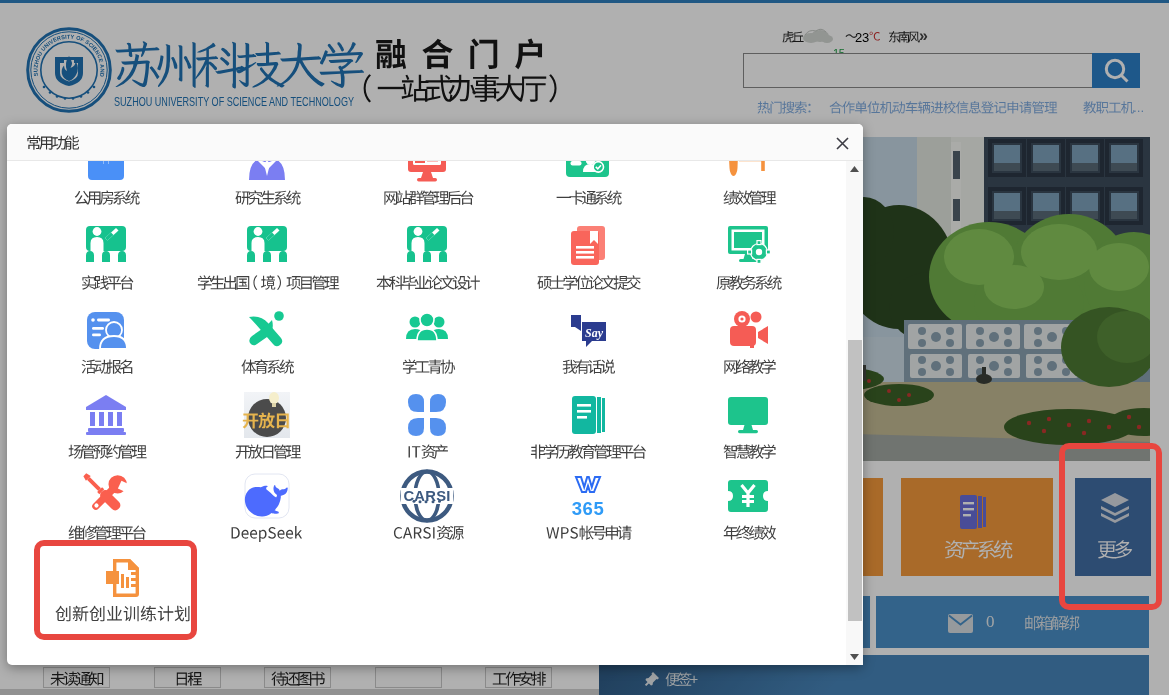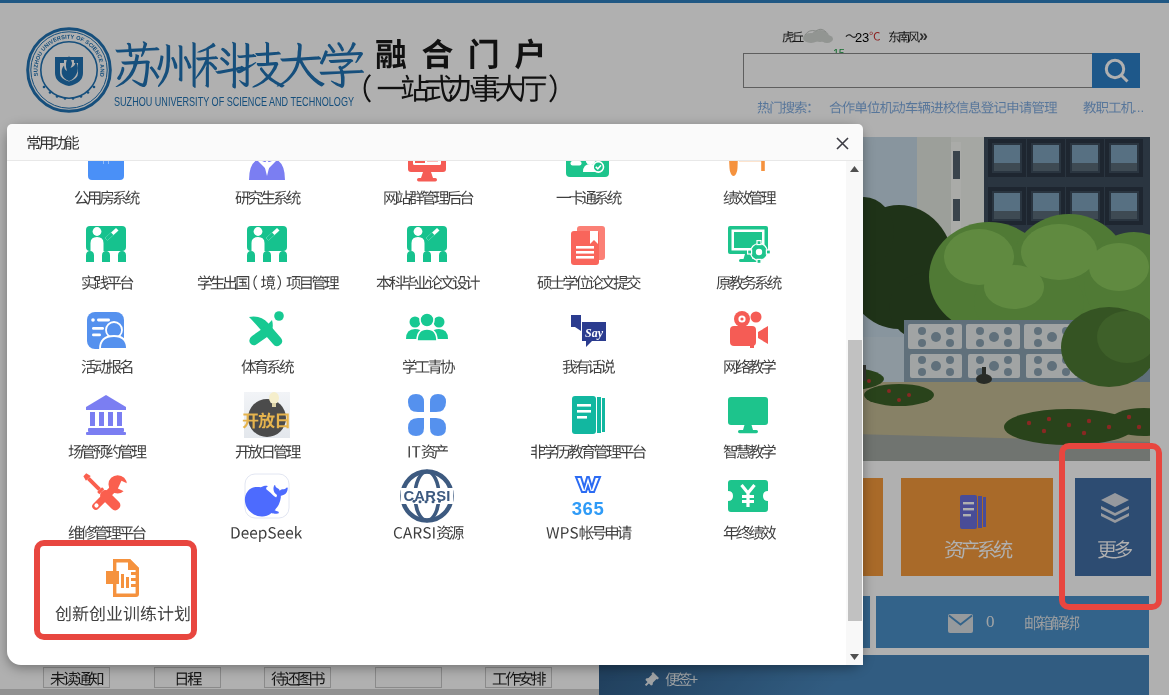--- a/index.html
+++ b/index.html
@@ -1,18 +1,18 @@
 <!DOCTYPE html>
 <html><head><meta charset="utf-8"><style>
 *{margin:0;padding:0;box-sizing:border-box}
 html,body{width:1169px;height:695px;overflow:hidden;background:#fff;font-family:"Liberation Sans",sans-serif}
 .ab{position:absolute}
 #page{position:absolute;left:0;top:0;width:1169px;height:695px}
 #ovl{position:absolute;left:0;top:0;width:1169px;height:695px;background:rgba(0,0,0,0.31);z-index:10}
-#modal{position:absolute;left:7px;top:124px;width:856px;height:541px;background:#fff;z-index:20;border-radius:14px;box-shadow:0 3px 12px rgba(0,0,0,.35)}
+#modal{position:absolute;left:7px;top:124px;width:856px;height:541px;background:#fff;z-index:20;border-radius:5px;box-shadow:0 3px 12px rgba(0,0,0,.35)}
 #mhead{position:absolute;left:0;top:0;width:100%;height:37px;background:#fafafa;border-bottom:1px solid #e8e8e8;border-radius:5px 5px 0 0}
 #mcontent{position:absolute;left:0;top:37px;width:856px;height:504px;overflow:hidden;border-radius:0 0 5px 5px}
 .redbox{position:absolute;z-index:30;border:6.5px solid #e8463f;border-radius:10px}
 </style></head><body>
 <svg width="0" height="0" style="position:absolute">
     <defs>
       <path id="b5408" d="M51 85C40 70 21 58 3 50C6 47 10 43 12 39C16 41 21 44 25 46L25 42L75 42L75 48C80 45 85 43 90 41C91 44 95 49 98 52C84 57 71 64 58 75L62 80ZM34 53C40 57 46 62 51 67C57 61 63 57 68 53ZM18 33L18 -9L31 -9L31 -4L70 -4L70 -8L83 -8L83 33ZM31 7L31 22L70 22L70 7Z"></path>
       <path id="b5f00" d="M62 68L62 43L40 43L40 46L40 68ZM5 43L5 32L26 32C24 20 19 8 4 0C7 -2 12 -7 14 -9C31 2 37 17 39 32L62 32L62 -9L75 -9L75 32L96 32L96 43L75 43L75 68L93 68L93 79L8 79L8 68L27 68L27 46L27 43Z"></path>
       <path id="b6237" d="M27 59L74 59L74 43L27 43L27 47ZM42 82C44 79 46 74 47 70L14 70L14 47C14 33 13 12 3 -2C6 -4 11 -8 13 -10C22 1 25 18 26 32L74 32L74 27L87 27L87 70L54 70L60 72C58 76 56 81 54 86Z"></path>
       <path id="b653e" d="M59 85C57 69 52 53 45 43L45 44C45 45 45 49 45 49L25 49L25 59L48 59L48 70L26 70L35 72C34 76 32 81 30 85L19 83C21 79 22 73 23 70L4 70L4 59L14 59L14 39C14 26 12 12 2 -1C4 -3 8 -6 10 -8C23 5 25 22 25 38L34 38C33 14 32 6 31 4C30 2 30 2 28 2C27 2 24 2 21 2C22 0 23 -5 24 -8C28 -8 32 -8 34 -8C37 -7 39 -6 41 -4C44 0 44 11 45 39C47 36 50 33 52 31C54 33 56 36 57 39C59 32 62 25 65 18C60 11 53 6 43 1C46 -1 49 -7 50 -9C59 -5 66 1 71 8C76 1 82 -4 90 -8C92 -5 96 0 98 2C90 6 84 11 79 19C84 29 88 41 90 56L97 56L97 67L68 67C69 72 70 78 71 83ZM65 56L78 56C76 46 74 38 72 31C68 38 66 46 64 55Z"></path>

